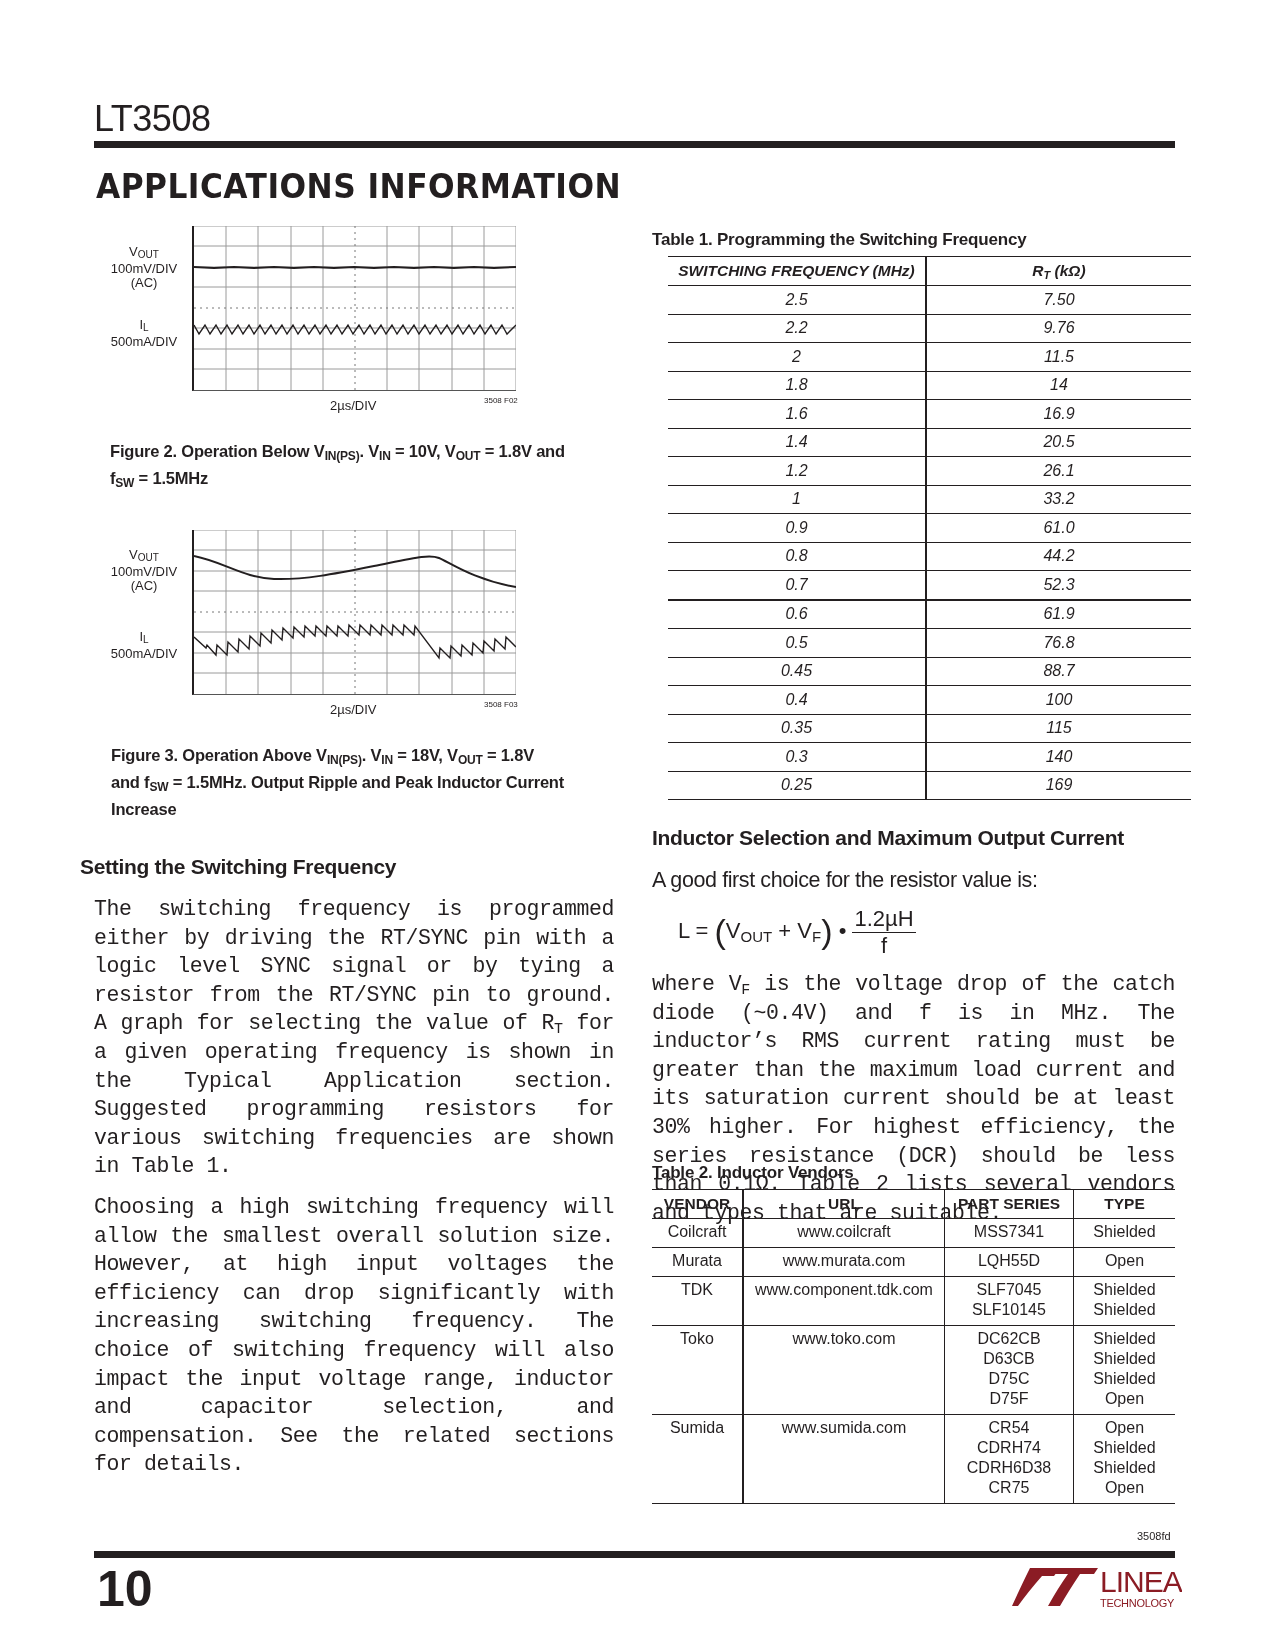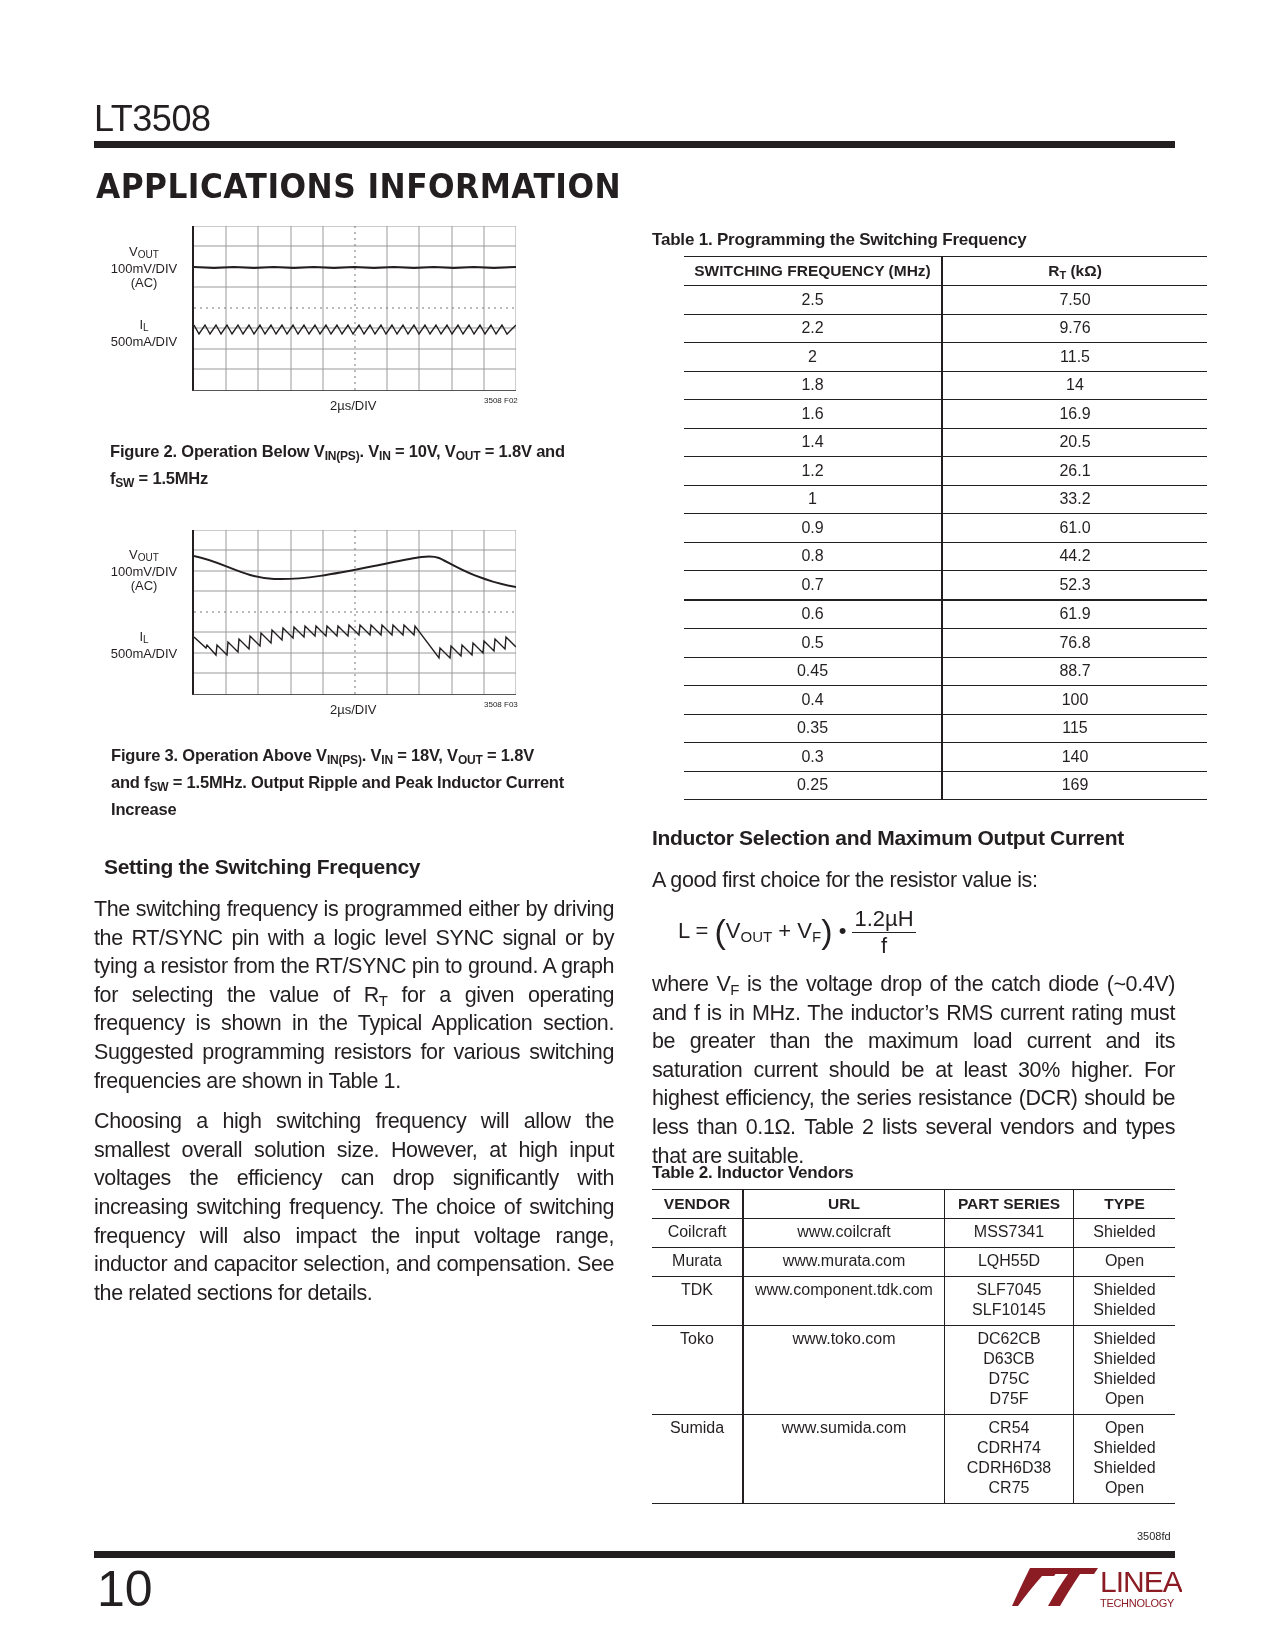--- a/index.html
+++ b/index.html
@@ -18,21 +18,21 @@
   .scope-label { position: absolute; text-align: center; font-size: 13px; line-height: 14px; color: #231f20; }
   .scope-label sub { font-size: 10px; vertical-align: -2px; }
   .scope-time { position: absolute; font-size: 13px; }
   .scope-tag { position: absolute; font-size: 8px; }
 
   .caption { position: absolute; font-size: 16.5px; font-weight: bold; line-height: 22px; letter-spacing: -0.2px; }
   .caption sub { font-size: 12px; vertical-align: -3px; }
 
   h3.subhead { position: absolute; margin: 0; font-size: 21px; font-weight: bold; letter-spacing: -0.3px; }
   .body-text { position: absolute; font-size: 21.5px; line-height: 28.6px; text-align: justify; letter-spacing: -0.4px; }
-  .body-text p { margin: 0 0 12px 0; }
+  .body-text p { margin: 0 0 12px 0; font-family: Liberation Mono, monospace; }
   .body-text sub { font-size: 15px; vertical-align: -4px; line-height: 0; }
 
   .table-title { position: absolute; font-size: 17px; font-weight: bold; letter-spacing: -0.2px; }
   table.t { position: absolute; border-collapse: collapse; font-size: 16px; }
   table.t th { font-weight: bold; font-size: 15.5px; padding: 0; height: 28px; border-top: 1.5px solid #231f20; border-bottom: 1.5px solid #231f20; }
   table.t td { padding: 0; text-align: center; border-bottom: 1.2px solid #231f20; }
   table.t1 td { height: 27.5px; }
   table.t1 tr.thick td { border-bottom: 2.5px solid #231f20; }
   table.t .vsep { border-right: 2.5px solid #231f20; }
   table.t2 td { vertical-align: top; line-height: 20px; padding: 3px 0 5px 0; }
@@ -42,21 +42,21 @@
 
   .formula { position: absolute; font-size: 22px; }
   .formula .paren { font-size: 34px; font-weight: 200; vertical-align: -5px; }
   .formula sub { font-size: 15px; vertical-align: -4px; }
   .frac { display: inline-block; vertical-align: middle; text-align: center; }
   .frac .num { display: block; border-bottom: 1.3px solid #231f20; padding: 0 2px; }
   .frac .den { display: block; }
 
   .doc-code { position: absolute; font-size: 11px; }
   .bottom-rule { left: 94px; top: 1551px; width: 1081px; height: 7px; background: #231f20; }
-  .page-number { left: 97px; top: 1560px; font-size: 50px; font-weight: 400; }
+  .page-number { left: 97px; top: 1560px; font-size: 50px; font-weight: 700; }
   .logo { position: absolute; left: 1012px; top: 1562px; }
 </style>
 </head>
 <body>
 
 <div class="abs part-number">LT3508</div>
 <div class="abs top-rule"></div>
 <div class="abs section-title">APPLICATIONS INFORMATION</div>
 
 <div>
@@ -145,28 +145,28 @@
   </div>
   <div class="scope-time" style="left:330px; top:702px;">2µs/DIV</div>
   <div class="scope-tag" style="left:484px; top:700px;">3508 F03</div>
   <div class="caption" style="left:111px; top:744px; width:520px;">
     <span>Figure 3. Operation Above V</span><sub>IN(PS)</sub><span>. V</span><sub>IN</sub><span> = 18V, V</span><sub>OUT</sub><span> = 1.8V</span><br>
     <span>and f</span><sub>SW</sub><span> = 1.5MHz. Output Ripple and Peak Inductor Current</span><br>
     <span>Increase</span>
   </div>
 </div>
 
-<h3 class="subhead" style="left:104px; top:855px;text-align:center;">Setting the Switching Frequency</h3>
+<h3 class="subhead" style="left:80px; top:855px;text-align:center;">Setting the Switching Frequency</h3>
 <div class="body-text" style="left:94px; top:895px; width:520px;">
   <p><span>The switching frequency is programmed either by driving the RT/SYNC pin with a logic level SYNC signal or by tying a resistor from the RT/SYNC pin to ground. A graph for selecting the value of R</span><sub>T</sub><span> for a given operating frequency is shown in the Typical Application section. Suggested programming resistors for various switching frequencies are shown in Table 1.</span></p>
   <p>Choosing a high switching frequency will allow the smallest overall solution size. However, at high input voltages the efficiency can drop significantly with increasing switching frequency. The choice of switching frequency will also impact the input voltage range, inductor and capacitor selection, and compensation. See the related sections for details.</p>
 </div>
 
 <div class="table-title" style="left:652px; top:230px;">Table 1. Programming the Switching Frequency</div>
-<table class="t t1" style="left:684px; top:256px; width:523px;">
+<table class="t t1" style="left:668px; top:256px; width:523px;font-style:italic;">
   <thead>
     <tr>
       <th class="vsep" style="width:257px;">SWITCHING FREQUENCY (MHz)</th>
       <th><span>R</span><sub>T</sub><span> (kΩ)</span></th>
     </tr>
   </thead>
   <tbody id="t1body">
       <tr>
         <td class="vsep">2.5</td>
         <td>7.50</td>

